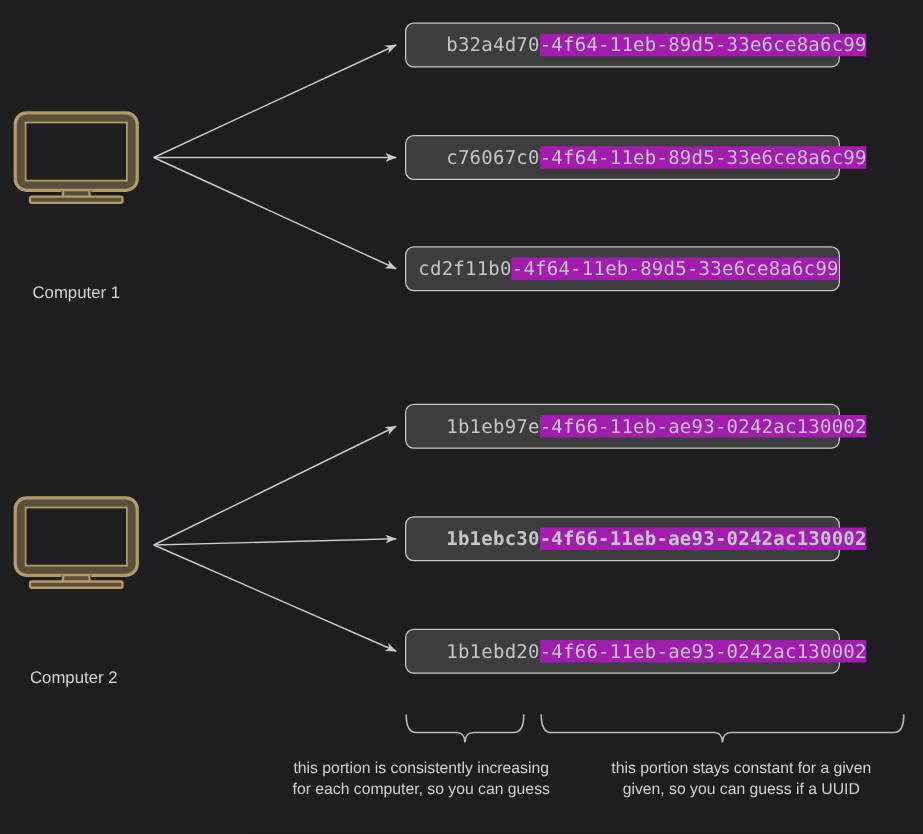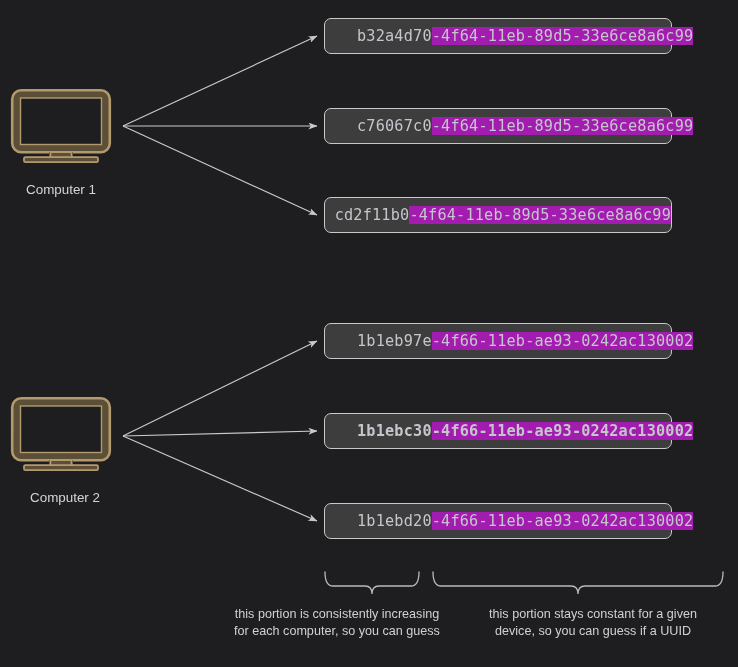--- a/index.html
+++ b/index.html
@@ -62,20 +62,21 @@
     position: absolute;
     width: 102px;
     height: 76px;
   }
   .computer-label {
     position: absolute;
     width: 118px;
     text-align: center;
     font-size: 13.4px;
     color: #d2d4d8;
+    margin-top: 44px;
   }
 
   
   .annot {
     position: absolute;
     text-align: center;
     font-size: 12.6px;
     line-height: 17px;
     color: #cfd1d5;
   }
@@ -126,21 +127,21 @@
 
   <div class="computer" style="left:10px; top:396px;">
     <svg viewBox="0 0 102 76" width="102" height="76" xmlns="http://www.w3.org/2000/svg">
       <rect x="2.2" y="2.2" width="97.6" height="62" rx="9" ry="9" fill="#5c4f38" stroke="#b39a6e" stroke-width="2.6"></rect>
       <rect x="10.5" y="10" width="81" height="46.5" fill="#1e1e20" stroke="#b39a6e" stroke-width="1.4"></rect>
       <path d="M39,64.2 L63,64.2 L63,70 L39,70 Z" fill="#5c4f38"></path>
       <path d="M30,73.8 Q42,73.6 40.5,64.2 L61.5,64.2 Q60,73.6 72,73.8 L72,73.8 Z" fill="#5c4f38" stroke="#b39a6e" stroke-width="1.6" stroke-linejoin="round"></path>
       <rect x="14" y="69.2" width="74" height="5" rx="1.4" ry="1.4" fill="#5c4f38" stroke="#b39a6e" stroke-width="1.8"></rect>
     </svg>
   </div>
-  <div class="computer-label" style="left:6px; top:490px;">Computer 2</div>
+  <div class="computer-label" style="left:0; top:490px;">Computer 2</div>
 
   <div class="uuid-box" style="top:18px;">
     <span class="uuid-prefix">b32a4d70</span><span class="uuid-suffix">-4f64-11eb-89d5-33e6ce8a6c99</span>
   </div>
   <div class="uuid-box" style="top:108px;">
     <span class="uuid-prefix">c76067c0</span><span class="uuid-suffix">-4f64-11eb-89d5-33e6ce8a6c99</span>
   </div>
   <div class="uuid-box" style="top:197px;justify-content:flex-end;">
     <span class="uuid-prefix">cd2f11b0</span><span class="uuid-suffix">-4f64-11eb-89d5-33e6ce8a6c99</span>
   </div>
@@ -155,16 +156,16 @@
     <span class="uuid-prefix">1b1ebd20</span><span class="uuid-suffix">-4f66-11eb-ae93-0242ac130002</span>
   </div>
 
   <div class="annot" id="annot-left">
     <div>this portion is consistently increasing</div>
     <div>for each computer, so you can guess</div>
   </div>
 
   <div class="annot" id="annot-right">
     <div>this portion stays constant for a given</div>
-    <div>device, so you can guess if a UUID</div>
+    <div>given, so you can guess if a UUID</div>
   </div>
 
 </div>
 
 </body></html>

